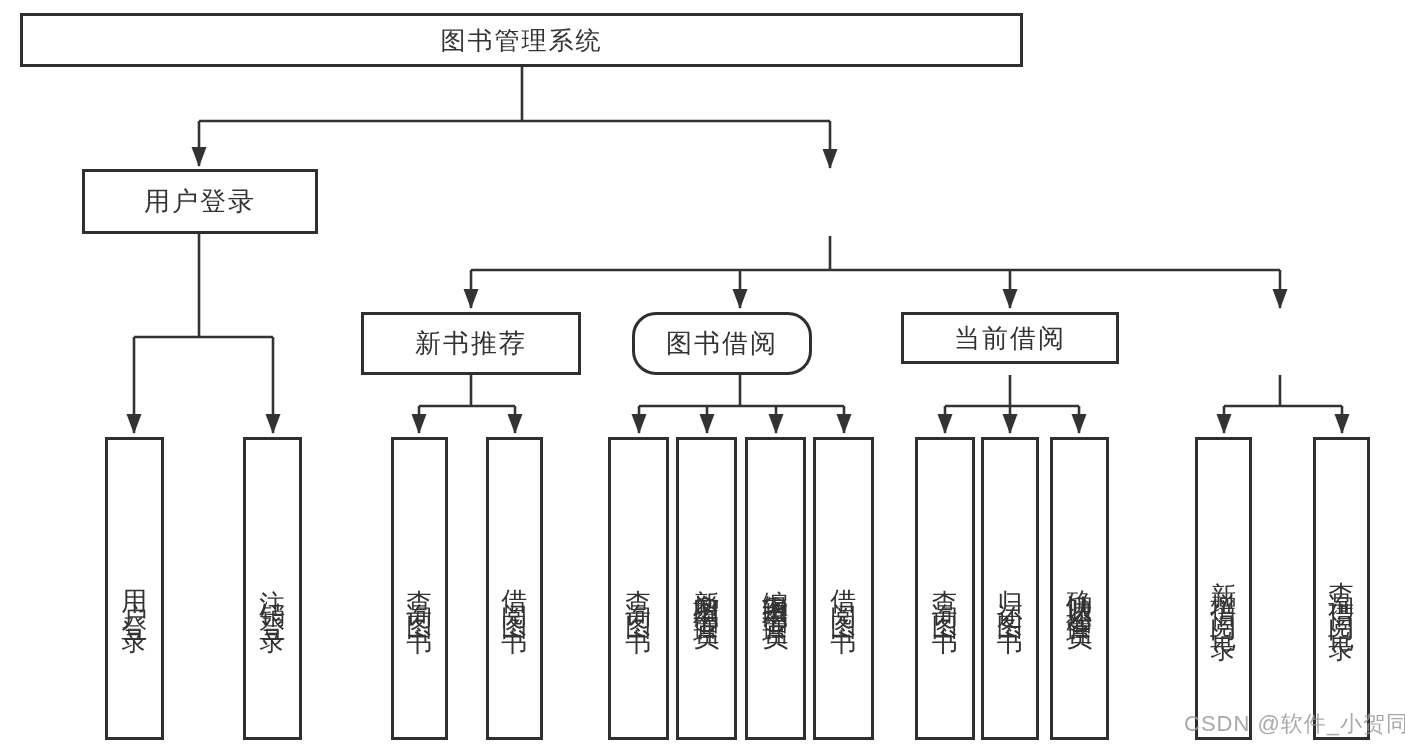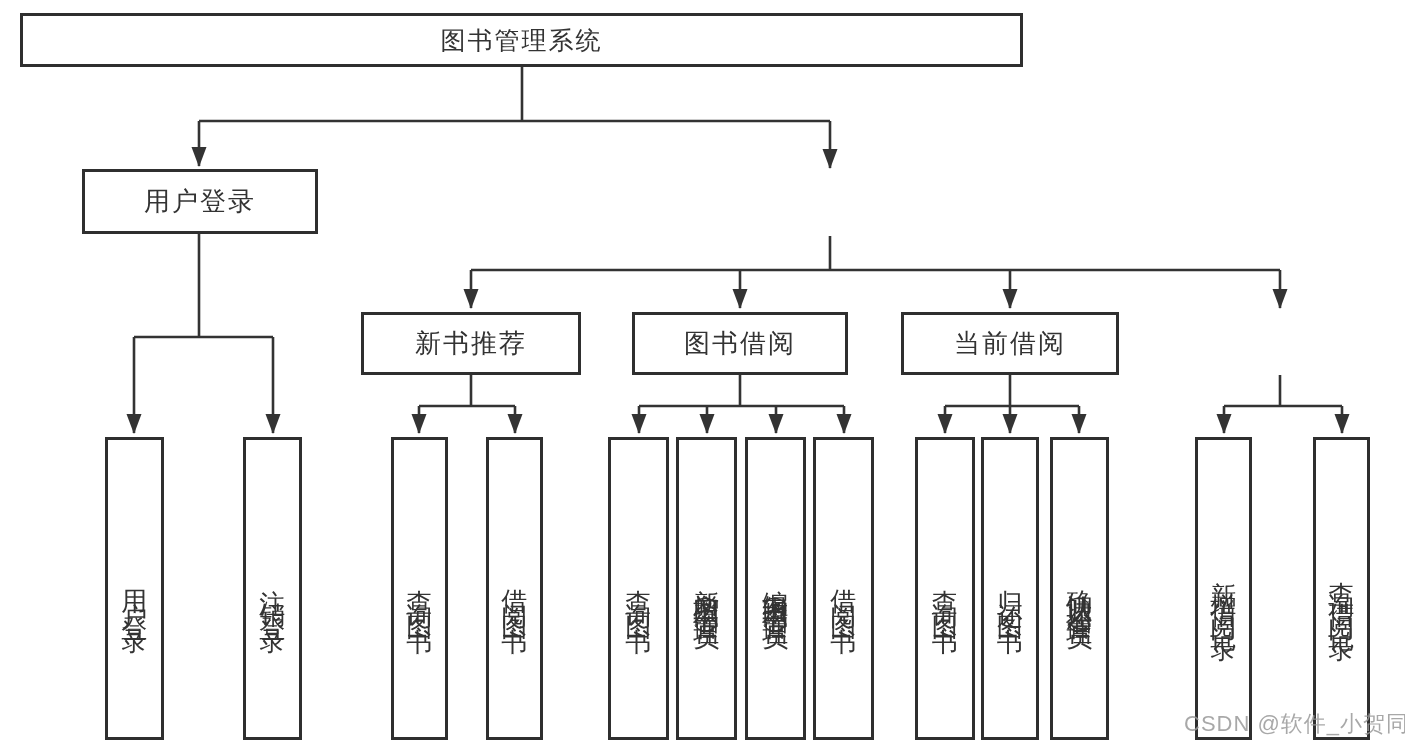--- a/index.html
+++ b/index.html
@@ -89,22 +89,22 @@
     <path d="M1280,375 V406 M1224,406 H1342"></path>
     <path d="M1224,406 V433" marker-end="url(#ah)"></path>
     <path d="M1342,406 V433" marker-end="url(#ah)"></path>
   </svg>
 
   <div class="box hbox rootbox" style="left:20px;top:13px;width:1003px;height:54px;">图书管理系统</div>
 
   <div class="box hbox" style="left:82px;top:169px;width:236px;height:65px;">用户登录</div>
 
   <div class="box hbox" style="left:361px;top:312px;width:220px;height:63px;">新书推荐</div>
-  <div class="box hbox" style="left:632px;top:312px;width:216px;height:63px;">图书借阅</div>
-  <div class="box hbox" style="left:901px;top:312px;width:218px;height:63px;">当前借阅</div>
+  <div class="box hbox" style="left:632px;top:312px;width:180px;height:63px;border-radius:24px;">图书借阅</div>
+  <div class="box hbox" style="left:901px;top:312px;width:218px;height:52px;">当前借阅</div>
 
   <div class="box leaf sp4" style="left:105px;top:437px;width:59px;height:303px;">用户登录</div>
   <div class="box leaf sp4" style="left:243px;top:437px;width:59px;height:303px;">注销登录</div>
 
   <div class="box leaf sp4" style="left:391px;top:437px;width:57px;height:303px;">查询图书</div>
   <div class="box leaf sp4" style="left:486px;top:437px;width:57px;height:303px;">借阅图书</div>
 
   <div class="box leaf sp4" style="left:608px;top:437px;width:61px;height:303px;">查询图书</div>
   <div class="box leaf sp9" style="left:676px;top:437px;width:61px;height:303px;">新增图书（管理员）</div>
   <div class="box leaf sp9" style="left:745px;top:437px;width:61px;height:303px;">编辑图书（管理员）</div>

